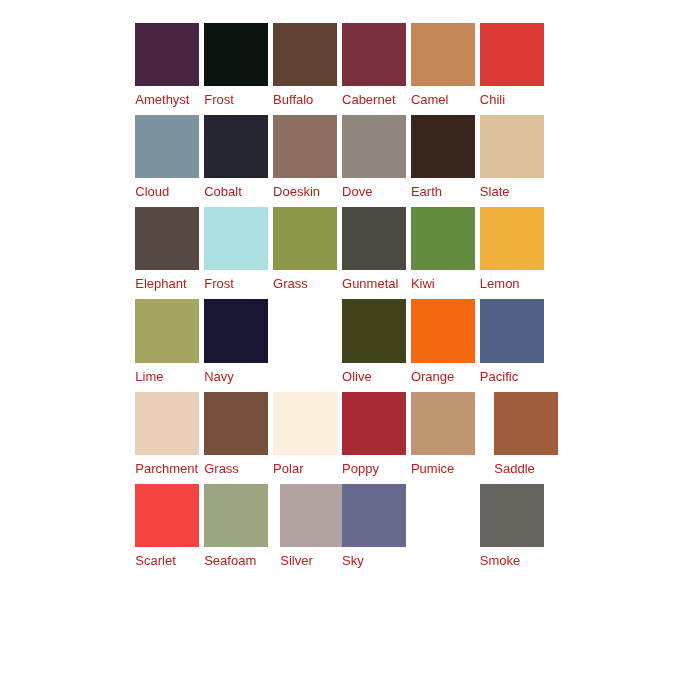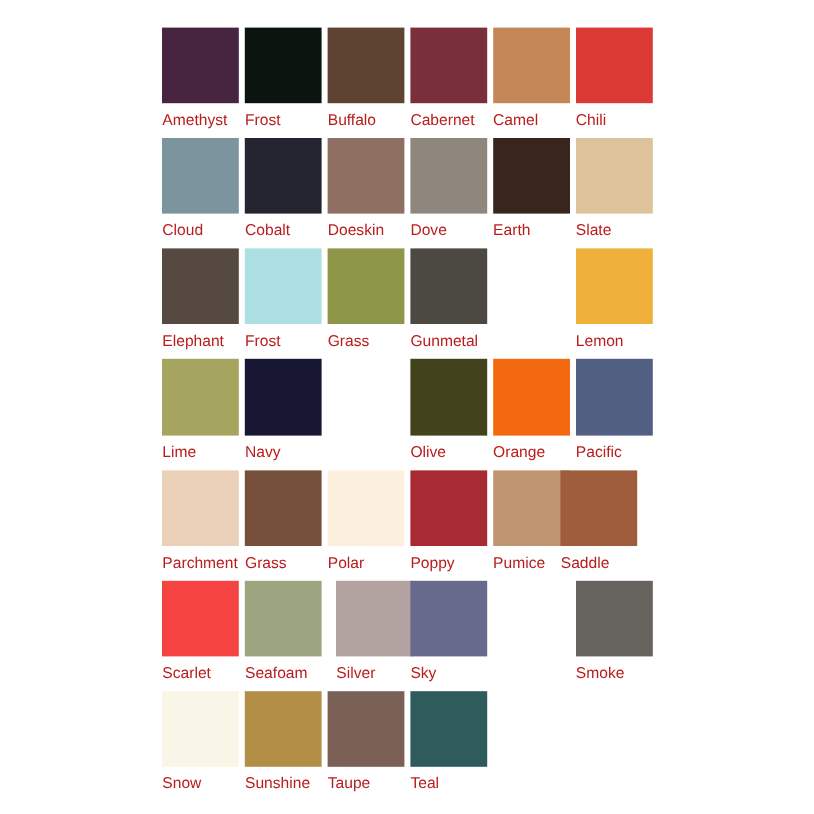--- a/index.html
+++ b/index.html
@@ -112,20 +112,24 @@
         <div class="swatch-label">Frost</div>
       </div>
       <div class="swatch-cell" style="left:137.82px">
         <div class="swatch-color-chip" style="background-color:#8e9647"></div>
         <div class="swatch-label">Grass</div>
       </div>
       <div class="swatch-cell" style="left:206.73px">
         <div class="swatch-color-chip" style="background-color:#4c4842"></div>
         <div class="swatch-label">Gunmetal</div>
       </div>
+      <div class="swatch-cell" style="left:275.64px">
+        <div class="swatch-color-chip" style="background-color:#638c41"></div>
+        <div class="swatch-label">Kiwi</div>
+      </div>
       <div class="swatch-cell" style="left:344.55px">
         <div class="swatch-color-chip" style="background-color:#f0b03c"></div>
         <div class="swatch-label">Lemon</div>
       </div>
     </div>
     <div class="swatch-row" style="top:299.42px">
       <div class="swatch-cell" style="left:0.0px">
         <div class="swatch-color-chip" style="background-color:#a6a55f"></div>
         <div class="swatch-label">Lime</div>
       </div>
@@ -160,21 +164,21 @@
         <div class="swatch-label">Polar</div>
       </div>
       <div class="swatch-cell" style="left:206.73px">
         <div class="swatch-color-chip" style="background-color:#a82a32"></div>
         <div class="swatch-label">Poppy</div>
       </div>
       <div class="swatch-cell" style="left:275.64px">
         <div class="swatch-color-chip" style="background-color:#c09572"></div>
         <div class="swatch-label">Pumice</div>
       </div>
-      <div class="swatch-cell" style="left:332px">
+      <div class="swatch-cell" style="left:359px">
         <div class="swatch-color-chip" style="background-color:#a05d3e"></div>
         <div class="swatch-label">Saddle</div>
       </div>
     </div>
     <div class="swatch-row" style="top:483.70px">
       <div class="swatch-cell" style="left:0.0px">
         <div class="swatch-color-chip" style="background-color:#f44341"></div>
         <div class="swatch-label">Scarlet</div>
       </div>
       <div class="swatch-cell" style="left:68.91px">
@@ -187,31 +191,13 @@
       </div>
       <div class="swatch-cell" style="left:206.73px">
         <div class="swatch-color-chip" style="background-color:#676a8d"></div>
         <div class="swatch-label">Sky</div>
       </div>
       <div class="swatch-cell" style="left:344.55px">
         <div class="swatch-color-chip" style="background-color:#66625e"></div>
         <div class="swatch-label">Smoke</div>
       </div>
     </div>
-    <div class="swatch-row" style="top:575.84px">
-      <div class="swatch-cell" style="left:0.0px">
-        <div class="swatch-color-chip" style="background-color:#faf6e7"></div>
-        <div class="swatch-label">Snow</div>
-      </div>
-      <div class="swatch-cell" style="left:68.91px">
-        <div class="swatch-color-chip" style="background-color:#b28e46"></div>
-        <div class="swatch-label">Sunshine</div>
-      </div>
-      <div class="swatch-cell" style="left:137.82px">
-        <div class="swatch-color-chip" style="background-color:#7b6055"></div>
-        <div class="swatch-label">Taupe</div>
-      </div>
-      <div class="swatch-cell" style="left:206.73px">
-        <div class="swatch-color-chip" style="background-color:#2f5b5d"></div>
-        <div class="swatch-label">Teal</div>
-      </div>
-    </div>
 </div>
 
 </body></html>

